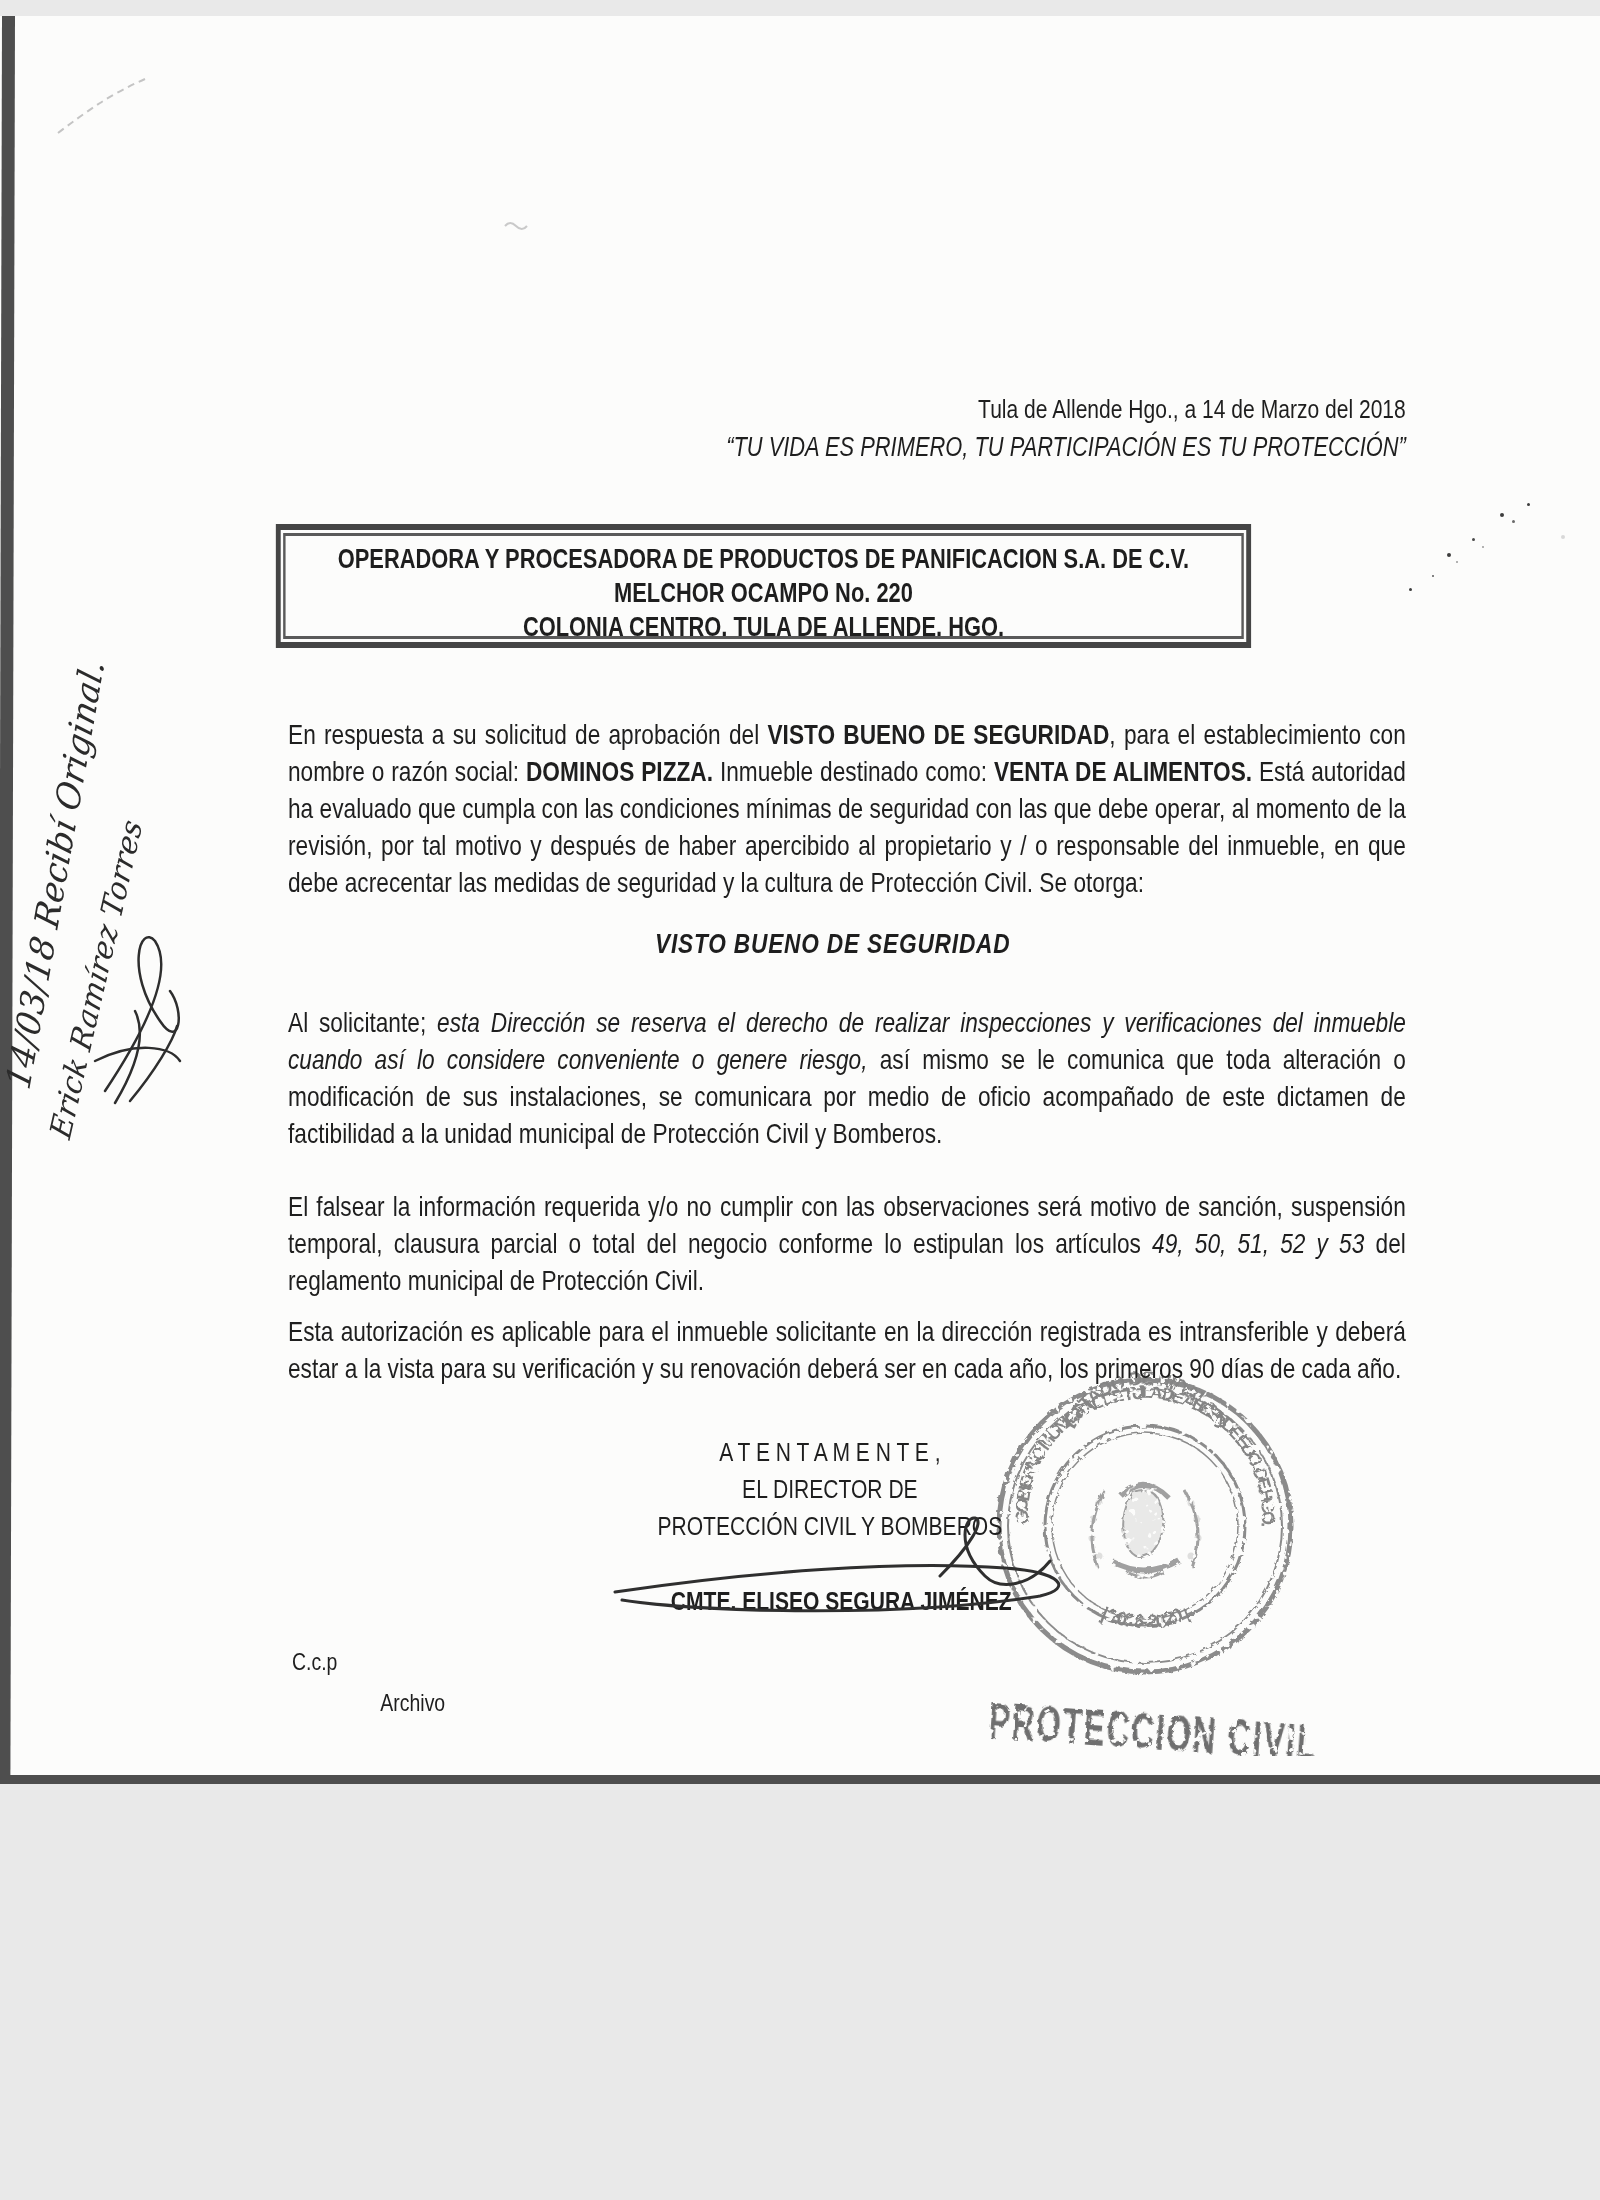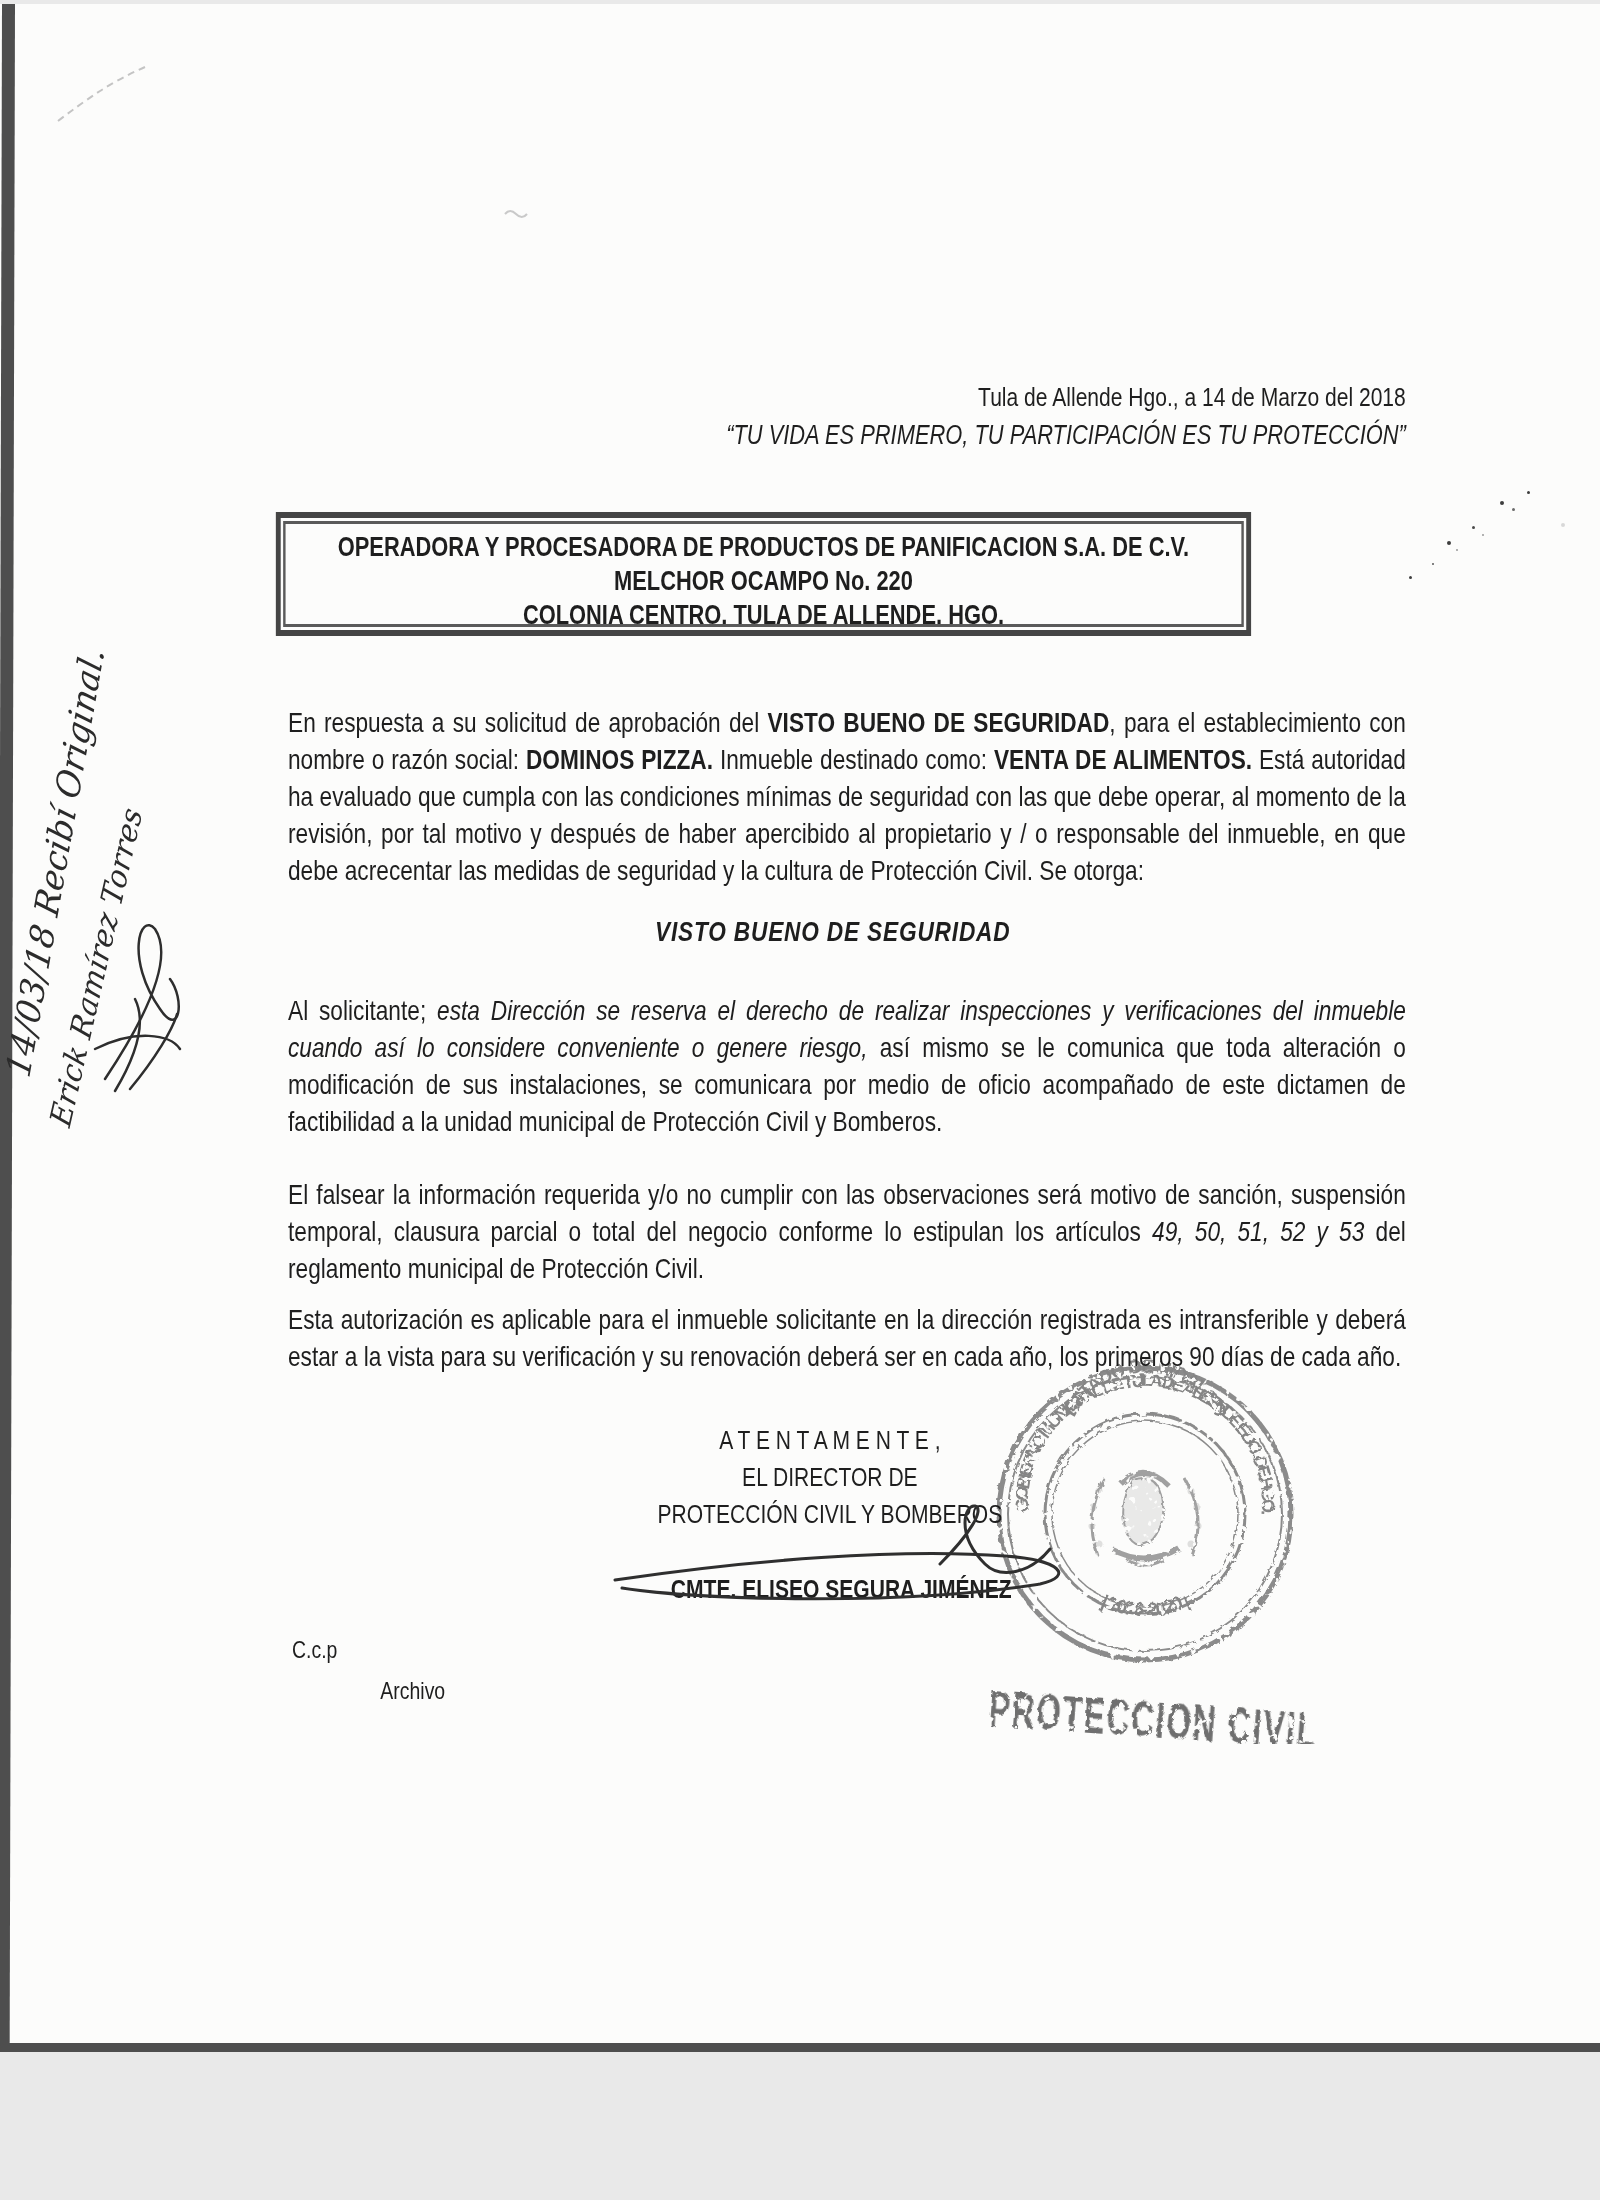--- a/index.html
+++ b/index.html
@@ -1,17 +1,17 @@
 <!DOCTYPE html>
 <html><head>
 <meta charset="utf-8">
 <style>
   html,body{margin:0;padding:0;background:#e9e9e9;}
   .page{
-    position:relative; width:1600px; height:2048px; margin:4px auto;
+    position:relative; width:1600px; height:1768px; margin:16px auto;
     background:#fcfcfb; overflow:hidden;
     font-family:"Liberation Sans", sans-serif; color:#1e1e1e;
   }
   
   .scan-edge-left{position:absolute; left:2px; top:0; width:13px; height:2200px; background:#4e4e4e; transform:rotate(.15deg); transform-origin:top left;}
   .scan-edge-bottom{position:absolute; left:0; bottom:0; width:1600px; height:9px; background:#4e4e4e;}
   .paper-bottom{position:absolute; left:40px; top:2058px; width:1560px; height:133px; background:linear-gradient(#f8f5ee,#f2ecdd); border-top:1px solid #c9c9c9;}
   .speck{position:absolute; border-radius:50%;}
   
   .typed-layer{position:absolute; left:288px; top:0; width:1380px; height:2200px; transform:scaleX(.81); transform-origin:0 0;}

